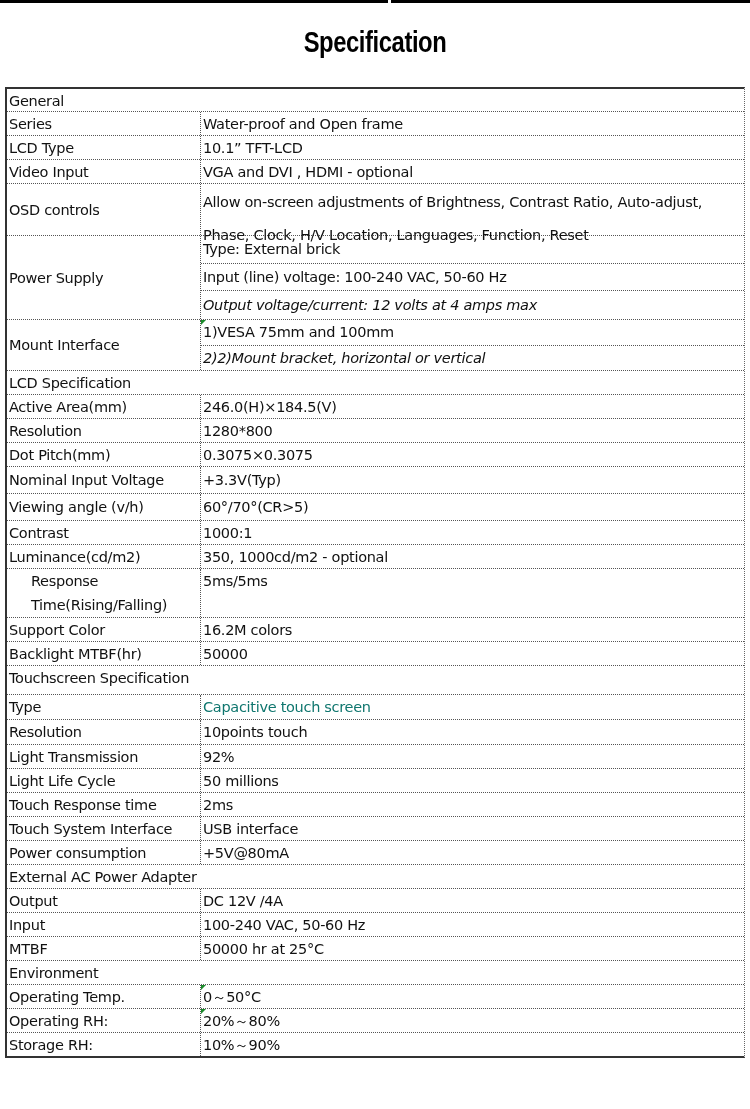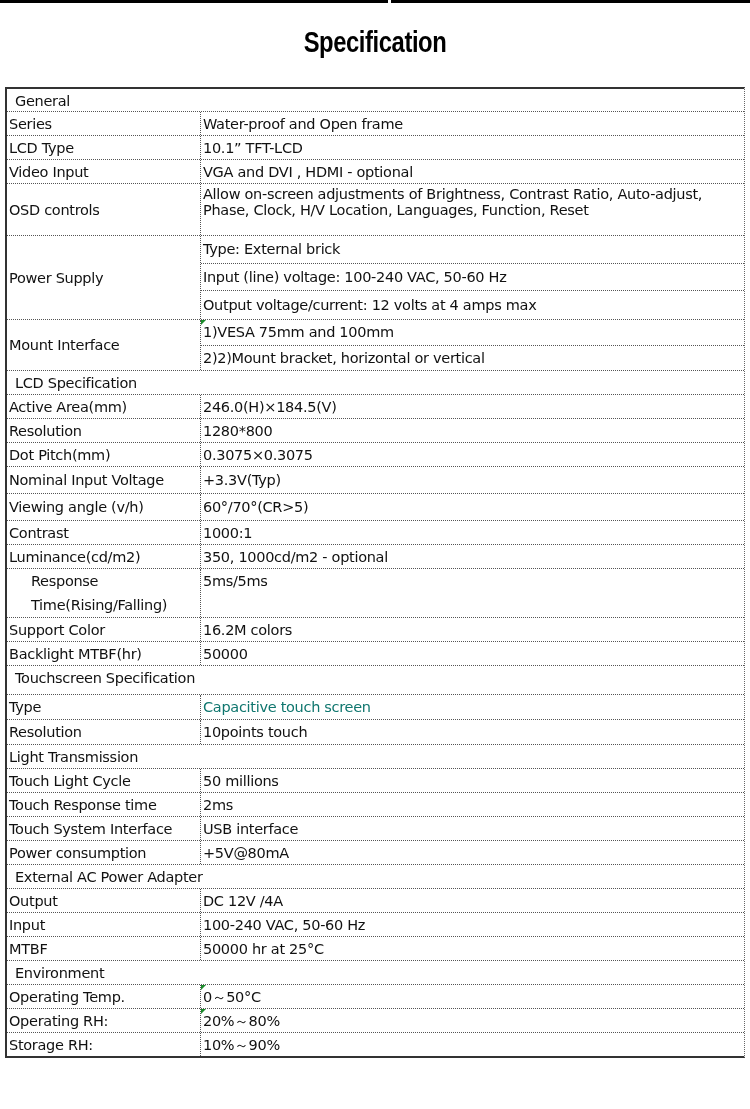--- a/index.html
+++ b/index.html
@@ -16,26 +16,26 @@
   .row { display: flex; border-bottom: 1px dotted #555; box-sizing: border-box; }
   .row:last-child { border-bottom: none; justify-content: flex-end; }
   .cell { font-size: 14.5px; line-height: 24px; padding-left: 2px; box-sizing: border-box;
           white-space: nowrap; font-family: "DejaVu Sans", sans-serif; letter-spacing: -0.3px; }
   .label { width: 193px; display: flex; align-items: center; }
   .label.wrap { align-items: flex-start; white-space: normal; padding-left: 24px; }
   .value { flex: 1; border-left: 1px dotted #555; display: flex; align-items: center; position: relative; }
   .value.multi { flex-direction: column; align-items: stretch; padding-left: 0; }
   .value.top { align-items: flex-start; }
   .sub { border-bottom: 1px dotted #555; padding-left: 2px; display: flex; align-items: center; box-sizing: border-box; position: relative; }
-  .sub:last-child { border-bottom: none; }
-  .section { width: 100%; display: flex; align-items: flex-start; margin-left: 6px; }
+  .sub:last-child { border-bottom: none; font-style: italic; }
+  .section { width: 100%; display: flex; align-items: flex-start; }
   .red { color: #0f766e; }
   .corner { position: absolute; left: 0; top: 0; width: 0; height: 0;
             border-top: 5px solid #1a8a2a; border-right: 5px solid transparent; }
-  .osd-text { white-space: normal; line-height: 16px; padding-top: 2px; }
+  .osd-text { white-space: normal; line-height: 33px; padding-top: 2px; }
 </style>
 </head>
 <body>
 
 <div class="topbar-left"></div>
 <div class="topbar-right"></div>
 
 <div class="title">Specification</div>
 
 <div class="spec-table">
@@ -130,23 +130,24 @@
   <div class="row" style="height:25px">
     <div class="cell label">Type</div>
     <div class="cell value red">Capacitive touch screen</div>
   </div>
   <div class="row" style="height:25px">
     <div class="cell label">Resolution</div>
     <div class="cell value">10points touch</div>
   </div>
   <div class="row" style="height:24px">
     <div class="cell label">Light Transmission</div>
+    <div class="cell value">92%</div>
   </div>
   <div class="row" style="height:24px">
-    <div class="cell label">Touch Light Cycle</div>
+    <div class="cell label">Light Life Cycle</div>
     <div class="cell value">50 millions</div>
   </div>
   <div class="row" style="height:24px">
     <div class="cell label">Touch Response time</div>
     <div class="cell value">2ms</div>
   </div>
   <div class="row" style="height:24px">
     <div class="cell label">Touch System Interface</div>
     <div class="cell value">USB interface</div>
   </div>

